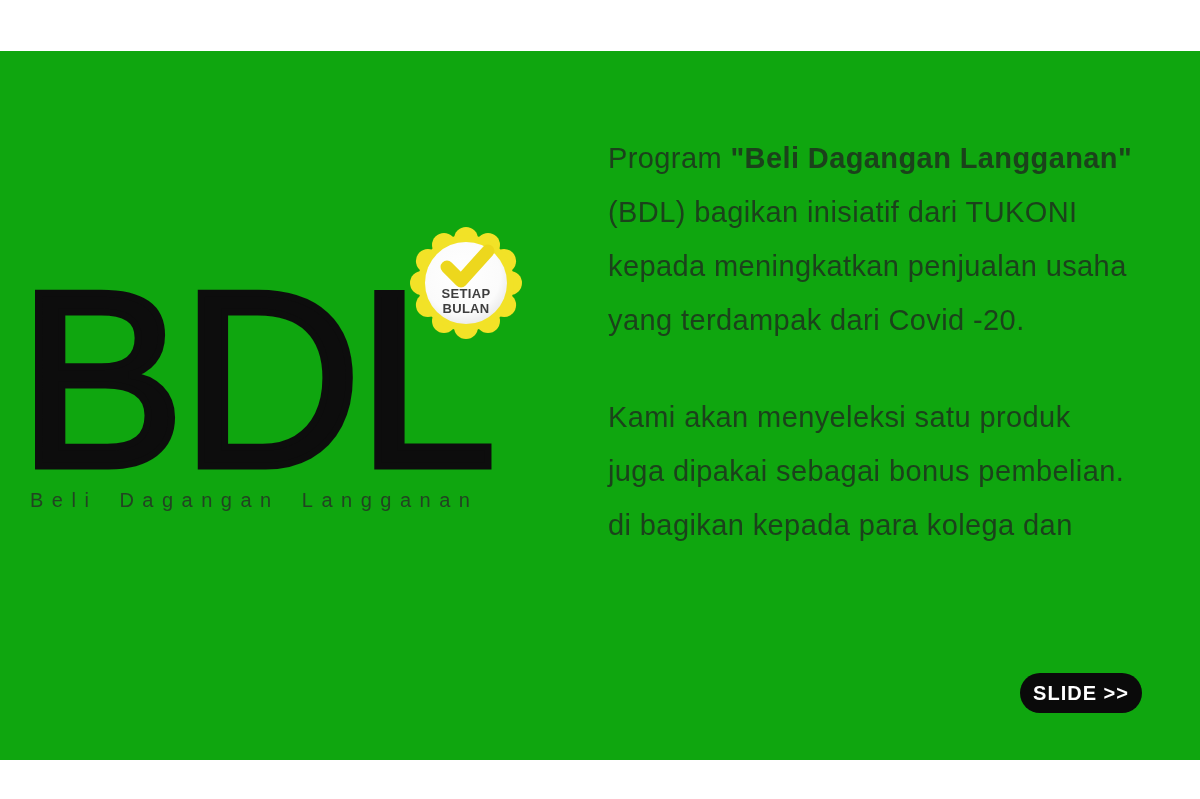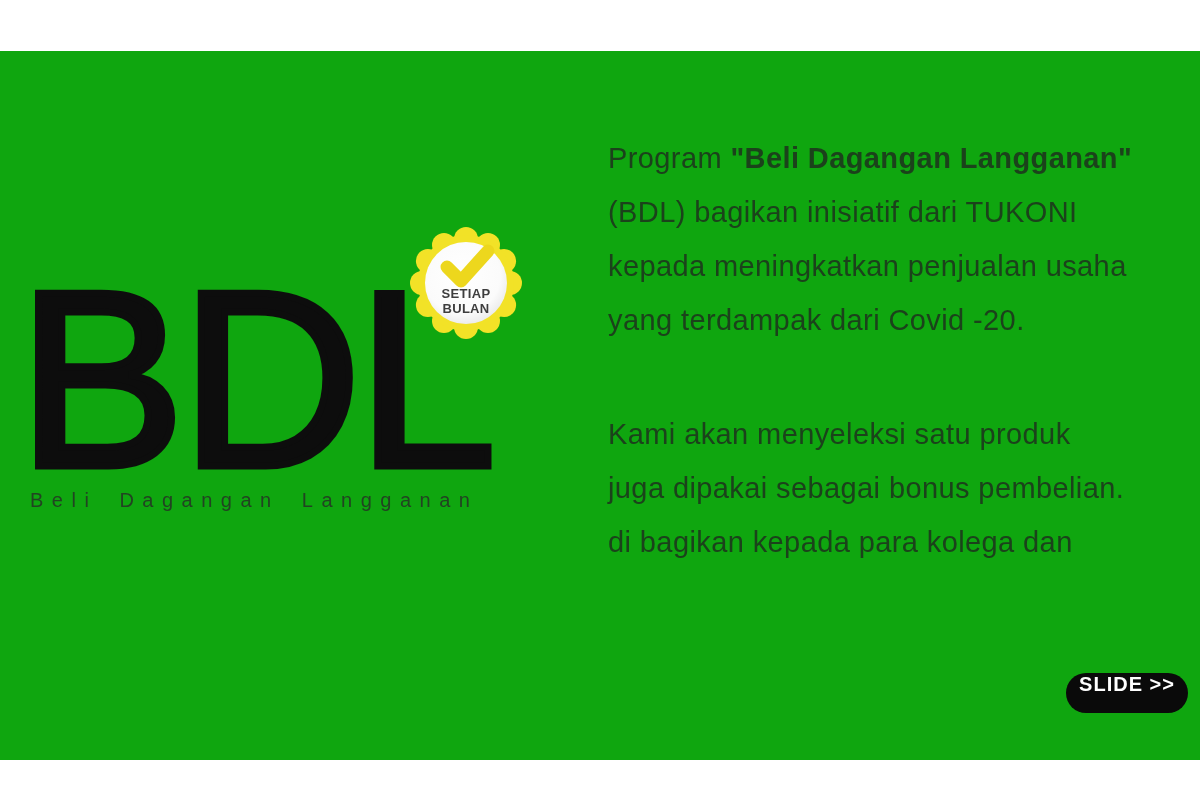--- a/index.html
+++ b/index.html
@@ -64,32 +64,32 @@
     position: absolute;
     left: 608px;
     width: 575px;
     font-size: 29px;
     line-height: 54px;
     letter-spacing: 0.4px;
     color: #1b421b;
   }
   .copy-par .line { white-space: nowrap; }
   .para1 { top: 80px; }
-  .para2 { top: 356px; }
+  .para2 { top: 339px; }
   .bold-seg { font-weight: bold; }
 
   
   .slide-btn {
     position: absolute;
-    left: 1066px; top: 622px;
+    left: 1020px; top: 622px;
     width: 122px; height: 40px;
     background: #0a0a0a;
     border-radius: 20px;
     display: flex;
-    align-items: flex-start;
+    align-items: center;
     justify-content: center;
     cursor: pointer;
   }
   .slide-btn span {
     color: #ffffff;
     font-weight: bold;
     font-size: 20px;
     letter-spacing: 1px;
     white-space: nowrap;
   }

